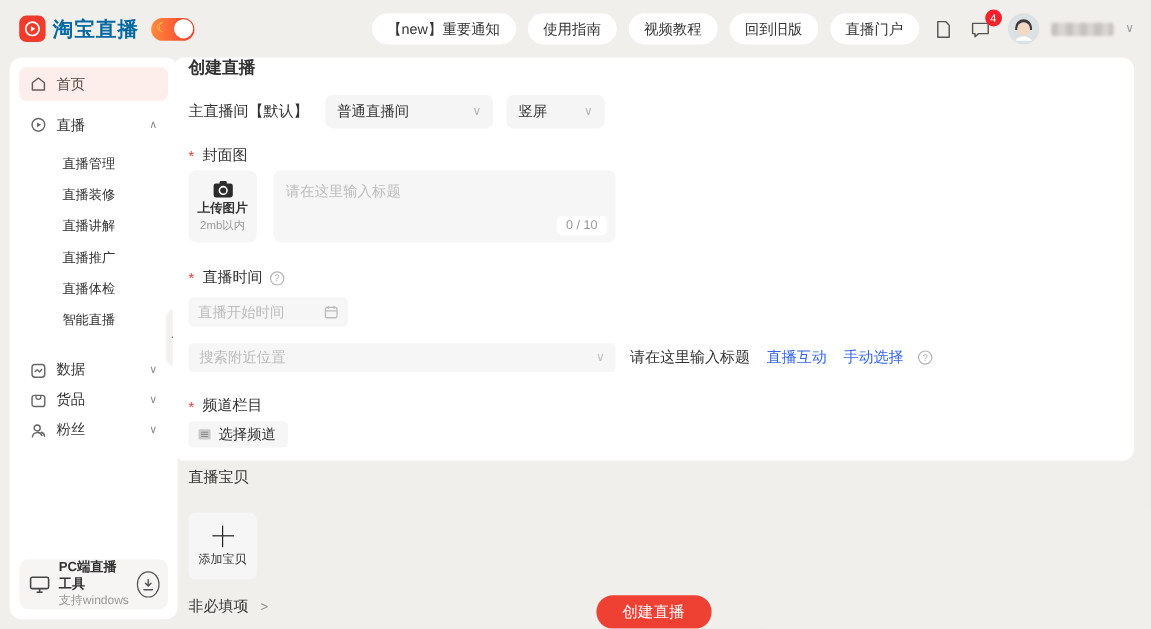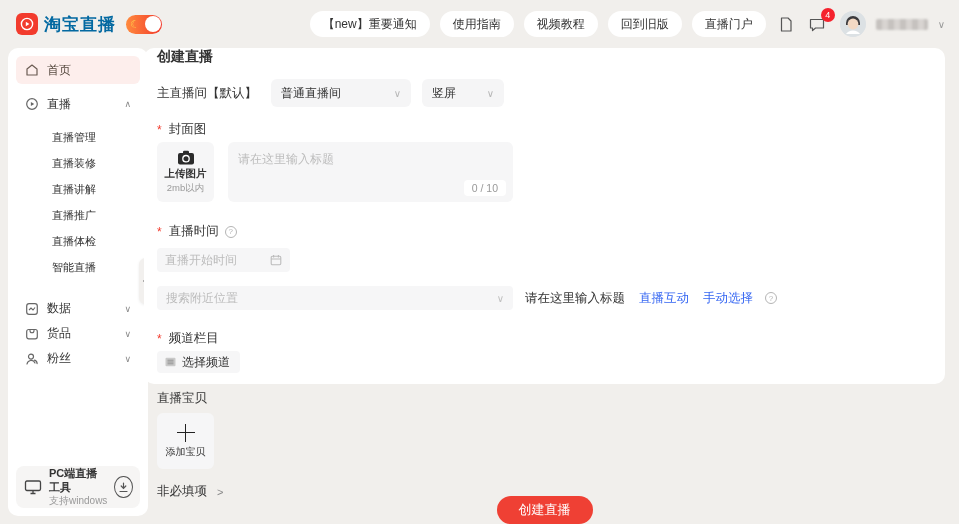--- a/index.html
+++ b/index.html
@@ -74,21 +74,21 @@
   .search-input { width:356px; height:24px; background:#f6f6f7; border-radius:4px; display:flex; align-items:center; padding:0 9px; cursor:text; }
   .search-input input { flex:1; border:none; background:transparent; outline:none; font-size:12px; font-family:inherit; color:#333; min-width:0; }
   .search-input input::placeholder { color:#bcbcbc; }
   .search-input .caret { color:#c0c0c0; font-size:10px; }
   .loc-status { margin-left:12px; font-size:12.5px; color:#333; }
   .loc-link { margin-left:14px; font-size:12.5px; color:#3566f2; cursor:pointer; }
 
   .channel-label { margin-bottom:4px; }
   .channel-btn { height:22px; background:#f6f6f7; border:none; border-radius:4px; display:inline-flex; align-items:center; gap:6px; padding:0 10px 0 8px; font-size:12px; color:#333; font-family:inherit; cursor:pointer; margin-bottom:17px; }
 
-  .goods-label { margin-bottom:6px; }
+  .goods-label { margin-bottom:20px; }
   .add-box { width:57px; height:56px; background:#f6f6f7; border-radius:6px; display:flex; flex-direction:column; align-items:center; justify-content:center; gap:3px; cursor:pointer; margin-bottom:14px; }
   .plus { position:relative; width:18px; height:18px; }
   .plus::before,.plus::after { content:""; position:absolute; background:#222; }
   .plus::before { left:8px; top:0; width:1.6px; height:18px; }
   .plus::after { top:8px; left:0; height:1.6px; width:18px; }
   .add-label { font-size:10px; color:#333; }
 
   .optional-row { display:flex; align-items:center; gap:10px; font-size:12.5px; color:#333; cursor:pointer; }
   .optional-row .caret { color:#888; font-size:11px; }
 

